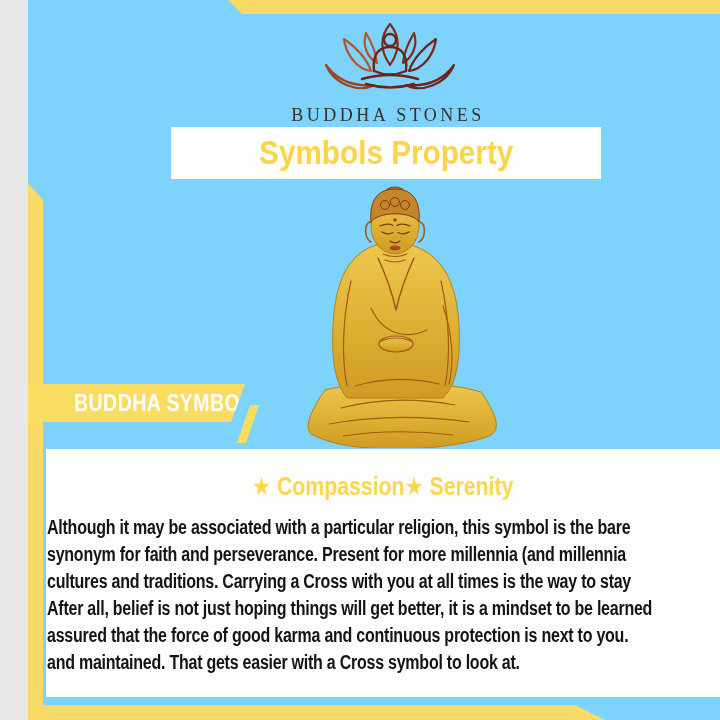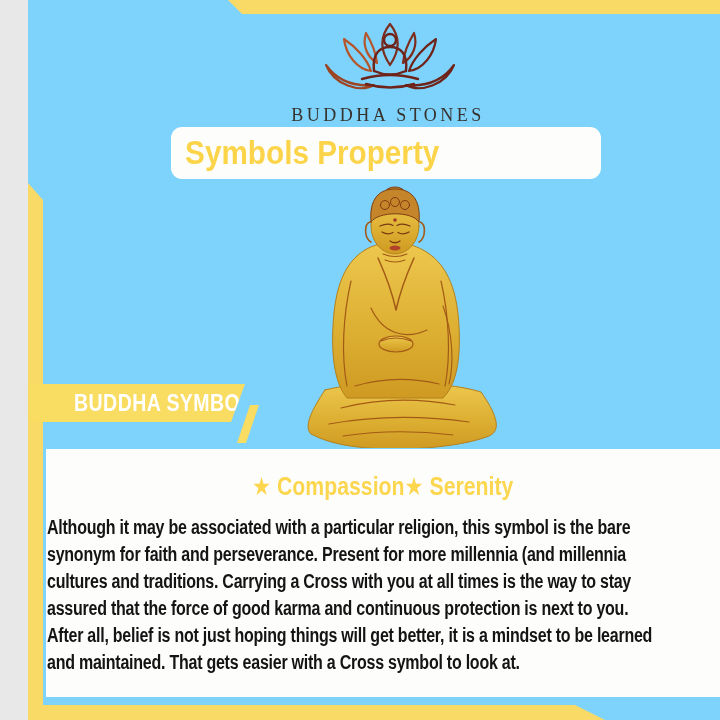--- a/index.html
+++ b/index.html
@@ -18,21 +18,21 @@
   .frame-left{left:0;top:183px;width:15px;height:537px;
     clip-path:polygon(0 0,15px 17px,15px 537px,0 537px);}
   .frame-bottom{left:0;top:705px;width:578px;height:15px;
     clip-path:polygon(0 0,547px 0,577px 15px,0 15px);}
   .logo-svg{position:absolute;left:292px;top:21px;width:140px;height:84px;}
   .brand-name{position:absolute;left:0;top:105px;width:720px;text-align:center;
     font-family:"Liberation Serif","DejaVu Serif",serif;
     font-size:18px;letter-spacing:3.5px;color:#37322e;font-weight:500;}
   
   .title-banner{position:absolute;left:143px;top:127px;width:430px;height:52px;
-    background:#fdfdfc;text-align:left;line-height:52px;border-radius:11px;}
+    background:#fdfdfc;text-align:center;line-height:52px;}
   .title-text{display:inline-block;transform:scaleX(.9);transform-origin:center;
     font-size:33px;font-weight:bold;color:#fbd44a;white-space:nowrap;}
   
   .buddha-svg{position:absolute;left:265px;top:186px;width:230px;height:262px;}
   
   .badge-body{position:absolute;left:0;top:384px;width:222px;height:38px;background:#f9dc62;
     clip-path:polygon(0 0,217px 0,203px 38px,0 38px);
     line-height:38px;padding-left:12px;}
   .badge-label{display:inline-block;margin-left:34px;transform:scaleX(.85);transform-origin:left;
     font-size:23px;font-weight:bold;color:#ffffff;white-space:nowrap;letter-spacing:.5px;}
@@ -137,19 +137,19 @@
   <div class="badge-tail"></div>
 
   <div class="panel">
     <div class="panel-heading">
       <span class="squeeze">★ Compassion★ Serenity</span>
     </div>
     <div class="paragraph">
       <div class="pline"><span class="squeeze">Although it may be associated with a particular religion, this symbol is the bare</span></div>
       <div class="pline"><span class="squeeze">synonym for faith and perseverance. Present for more millennia (and millennia</span></div>
       <div class="pline"><span class="squeeze">cultures and traditions. Carrying a Cross with you at all times is the way to stay</span></div>
+      <div class="pline"><span class="squeeze">After all, belief is not just hoping things will get better, it is a mindset to be learned</span></div>
       <div class="pline"><span class="squeeze">assured that the force of good karma and continuous protection is next to you.</span></div>
-      <div class="pline"><span class="squeeze">After all, belief is not just hoping things will get better, it is a mindset to be learned</span></div>
       <div class="pline"><span class="squeeze">and maintained. That gets easier with a Cross symbol to look at.</span></div>
     </div>
   </div>
 
 </div>
 
 </body></html>

